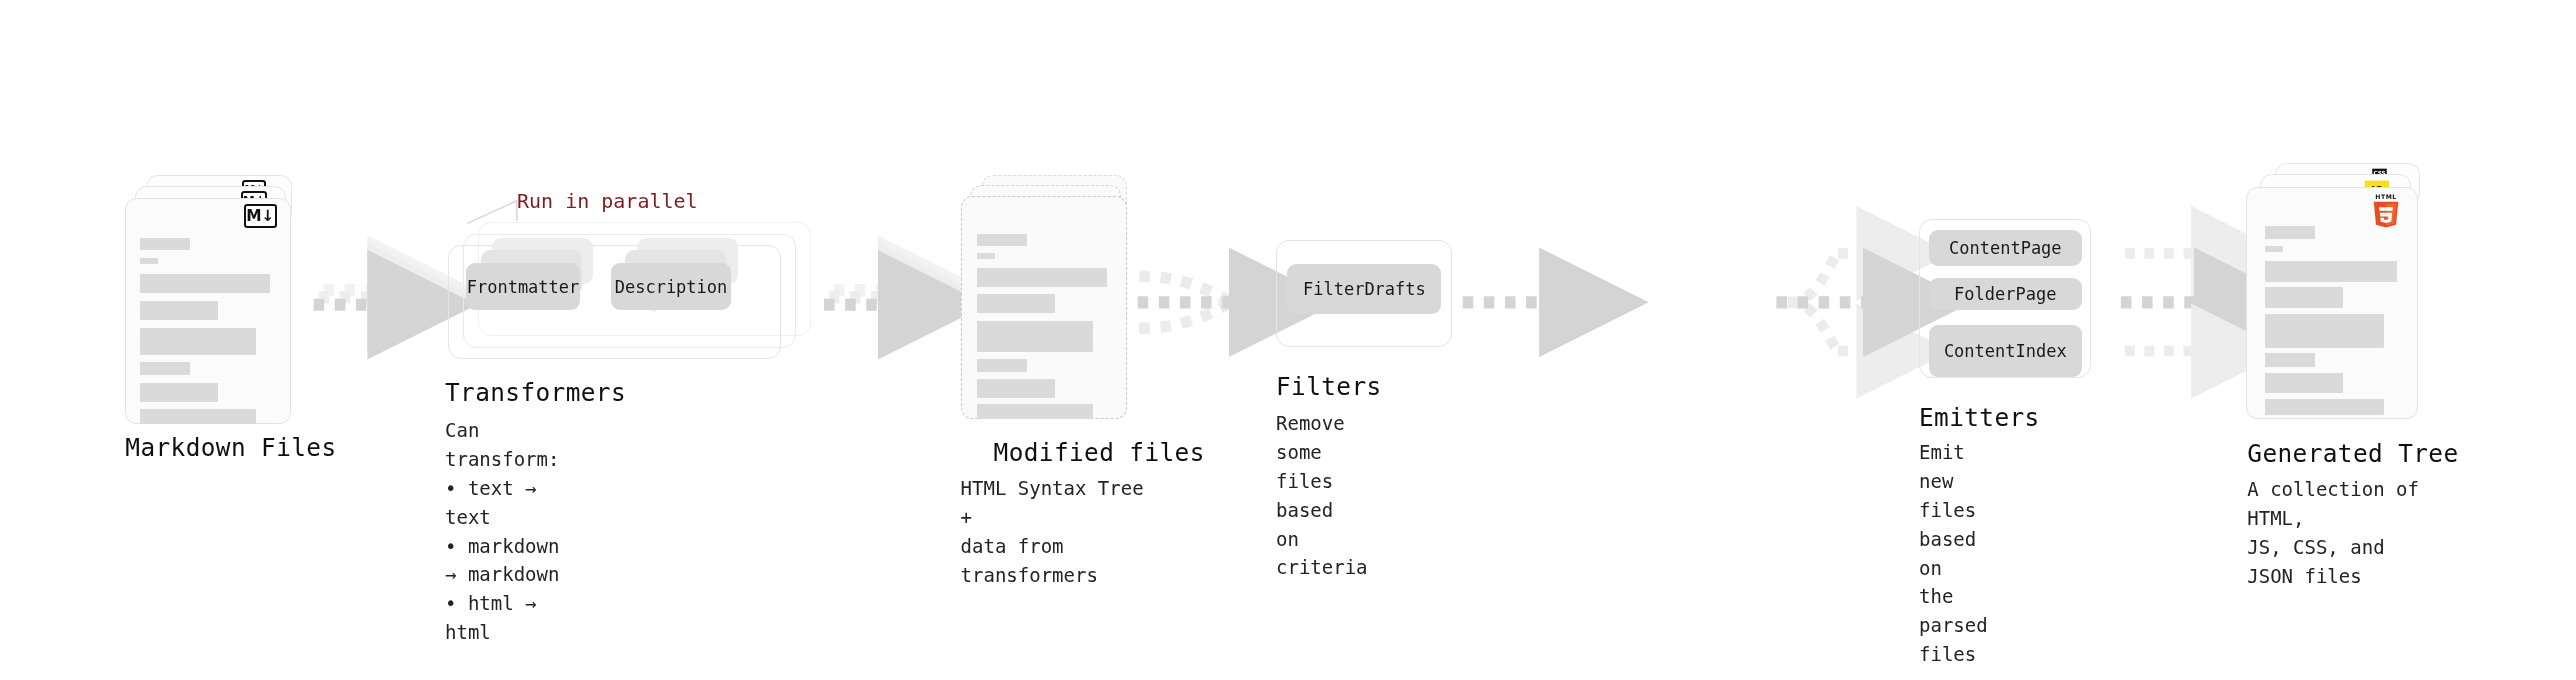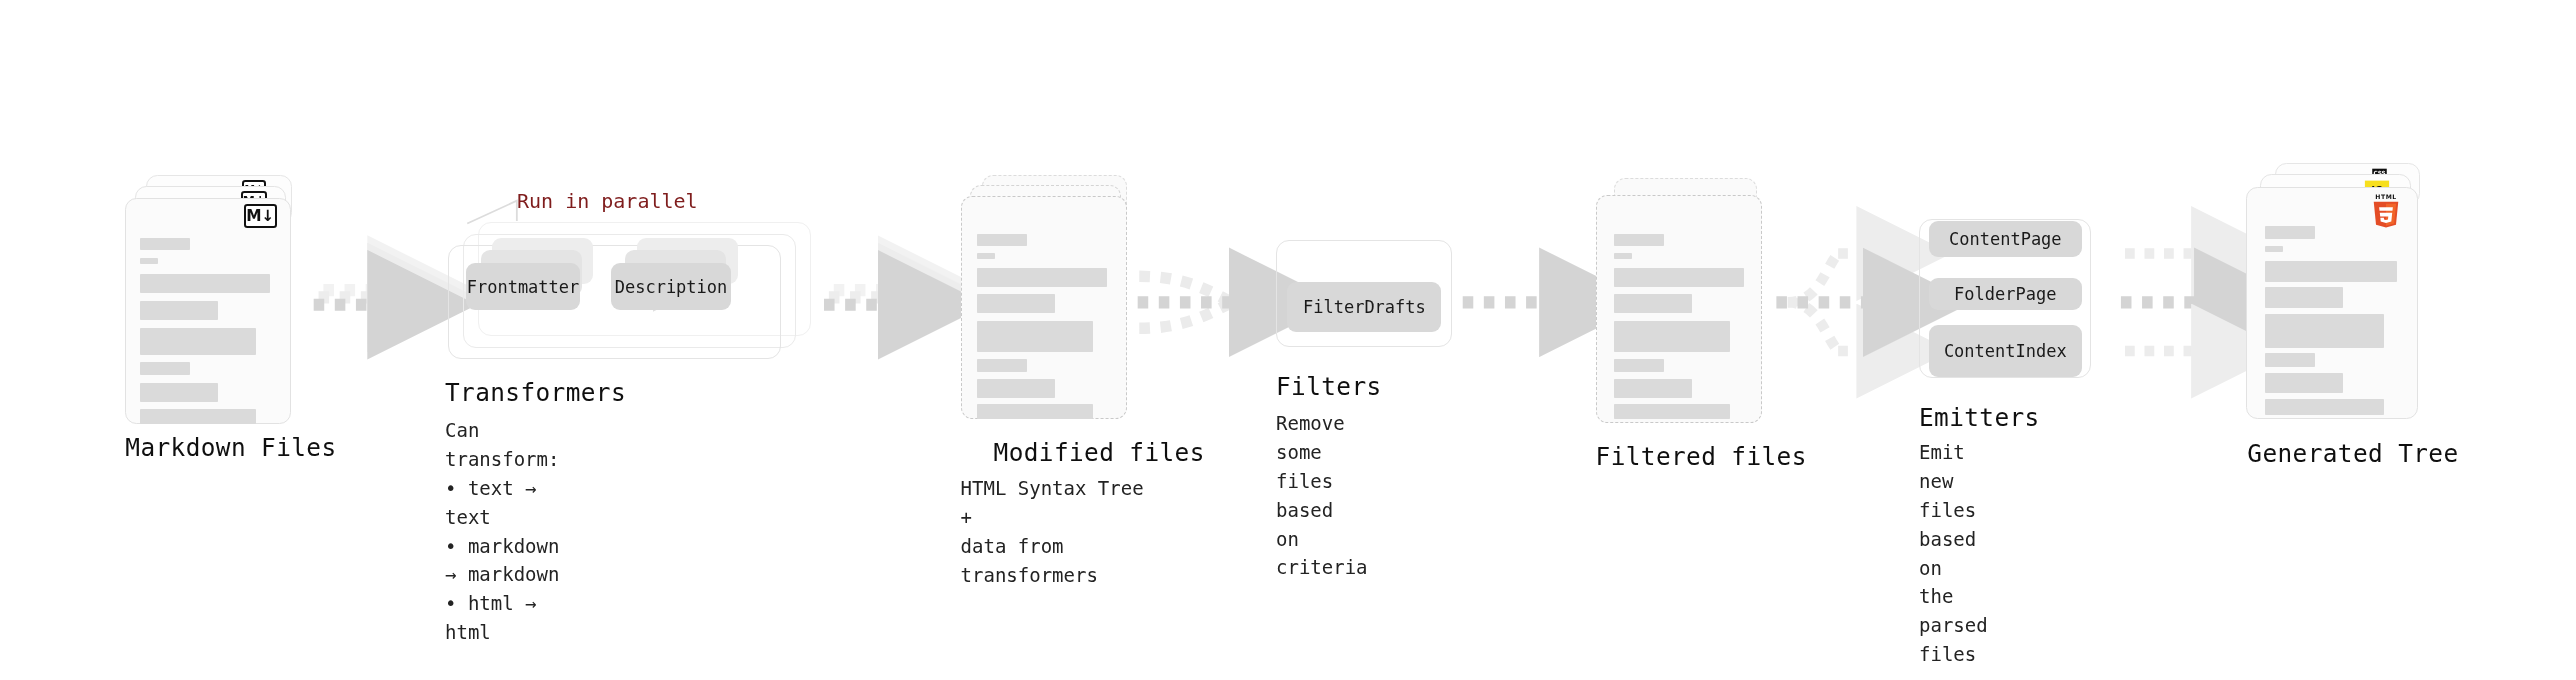--- a/index.html
+++ b/index.html
@@ -257,50 +257,32 @@
     </div>
 
     <div class="stage-title" style="position:absolute; left:1.6px; top:263px;padding-left:33px;">Modified files</div>
     <div class="stage-desc" style="position:absolute; left:1.6px; top:299px;">HTML Syntax Tree +
 data from transformers</div>
   </div>
 
   <div class="stage" style="left:1276px; top:240px;">
 
     <div class="group-box" style="left:0px; top:0px; width:176px; height:107px;"></div>
-    <div class="chip" style="left:11.4px; top:24.4px; width:154px; height:50px;margin-top:18px;">FilterDrafts</div>
+    <div class="chip" style="left:11.4px; top:24.4px; width:154px; height:50px;">FilterDrafts</div>
 
     <div class="stage-title" style="position:absolute; left:0px; top:132px;">Filters</div>
     <div class="stage-desc" style="position:absolute; left:0px; top:169px;">Remove some files based
 on criteria</div>
   </div>
 
-  <div class="stage" style="left:1594px; top:175px;">
-    <div class="doc-stack" style="width:187px; height:244px;">
-
-      <div class="doc-card dashed" style="left:19.5px; top:3.3px;  width:143px; height:39px; border-color:#dcdcdc;"></div>
-      <div class="doc-card dashed" style="left:1.6px;  top:19.5px; width:166px; height:228px;"></div>
-
-      <div class="doc-line" style="left:19.5px; top:59px;  width:50px;  height:12.2px;"></div>
-      <div class="doc-line" style="left:19.5px; top:78px;  width:18px;  height:5.7px;"></div>
-      <div class="doc-line" style="left:19.5px; top:93px; width:130px; height:18.7px;"></div>
-      <div class="doc-line" style="left:19.5px; top:119px; width:78px;  height:18.7px;"></div>
-      <div class="doc-line" style="left:19.5px; top:146px; width:116px; height:31px;"></div>
-      <div class="doc-line" style="left:19.5px; top:184px; width:50px;  height:13px;"></div>
-      <div class="doc-line" style="left:19.5px; top:204px; width:78px;  height:18.7px;"></div>
-      <div class="doc-line" style="left:19.5px; top:229px; width:116px; height:15.4px;"></div>
-    </div>
-
-    <div class="stage-title" style="position:absolute; left:1.6px; top:267px;">Filtered files</div>
-  </div>
 
   <div class="stage" style="left:1919px; top:219px;">
 
     <div class="group-box" style="left:0px; top:0px; width:172px; height:159px;"></div>
-    <div class="chip" style="left:9.8px; top:2px;  width:153px; height:36px;">ContentPage</div>
+    <div class="chip" style="left:9.8px; top:11px;  width:153px; height:36px;">ContentPage</div>
     <div class="chip" style="left:9.8px; top:59px;  width:153px; height:32px;">FolderPage</div>
     <div class="chip" style="left:9.8px; top:106px; width:153px; height:52px;">ContentIndex</div>
 
     <div class="stage-title" style="position:absolute; left:0px; top:184px;">Emitters</div>
     <div class="stage-desc" style="position:absolute; left:0px; top:219px;">Emit new files based on
 the parsed files</div>
   </div>
 
   <div class="stage" style="left:2244px; top:163px;">
     <div class="doc-stack" style="width:195px; height:260px;">
@@ -331,16 +313,18 @@
       <div class="doc-line" style="left:21px; top:83px; width:18px;  height:5.7px;"></div>
       <div class="doc-line" style="left:21px; top:98px; width:132px; height:21px;"></div>
       <div class="doc-line" style="left:21px; top:124px; width:78px;  height:21px;"></div>
       <div class="doc-line" style="left:21px; top:151px; width:119px; height:34px;"></div>
       <div class="doc-line" style="left:21px; top:190px; width:50px;  height:14px;"></div>
       <div class="doc-line" style="left:21px; top:210px; width:78px;  height:20.3px;"></div>
       <div class="doc-line" style="left:21px; top:236px; width:119px; height:16.3px;"></div>
     </div>
 
     <div class="stage-title" style="position:absolute; left:3.3px; top:276px;">Generated Tree</div>
+    <div class="stage-desc" style="position:absolute; left:3.3px; top:312px;">A collection of HTML,
+JS, CSS, and JSON files</div>
   </div>
 
 </div>
 
 
 </body></html>

